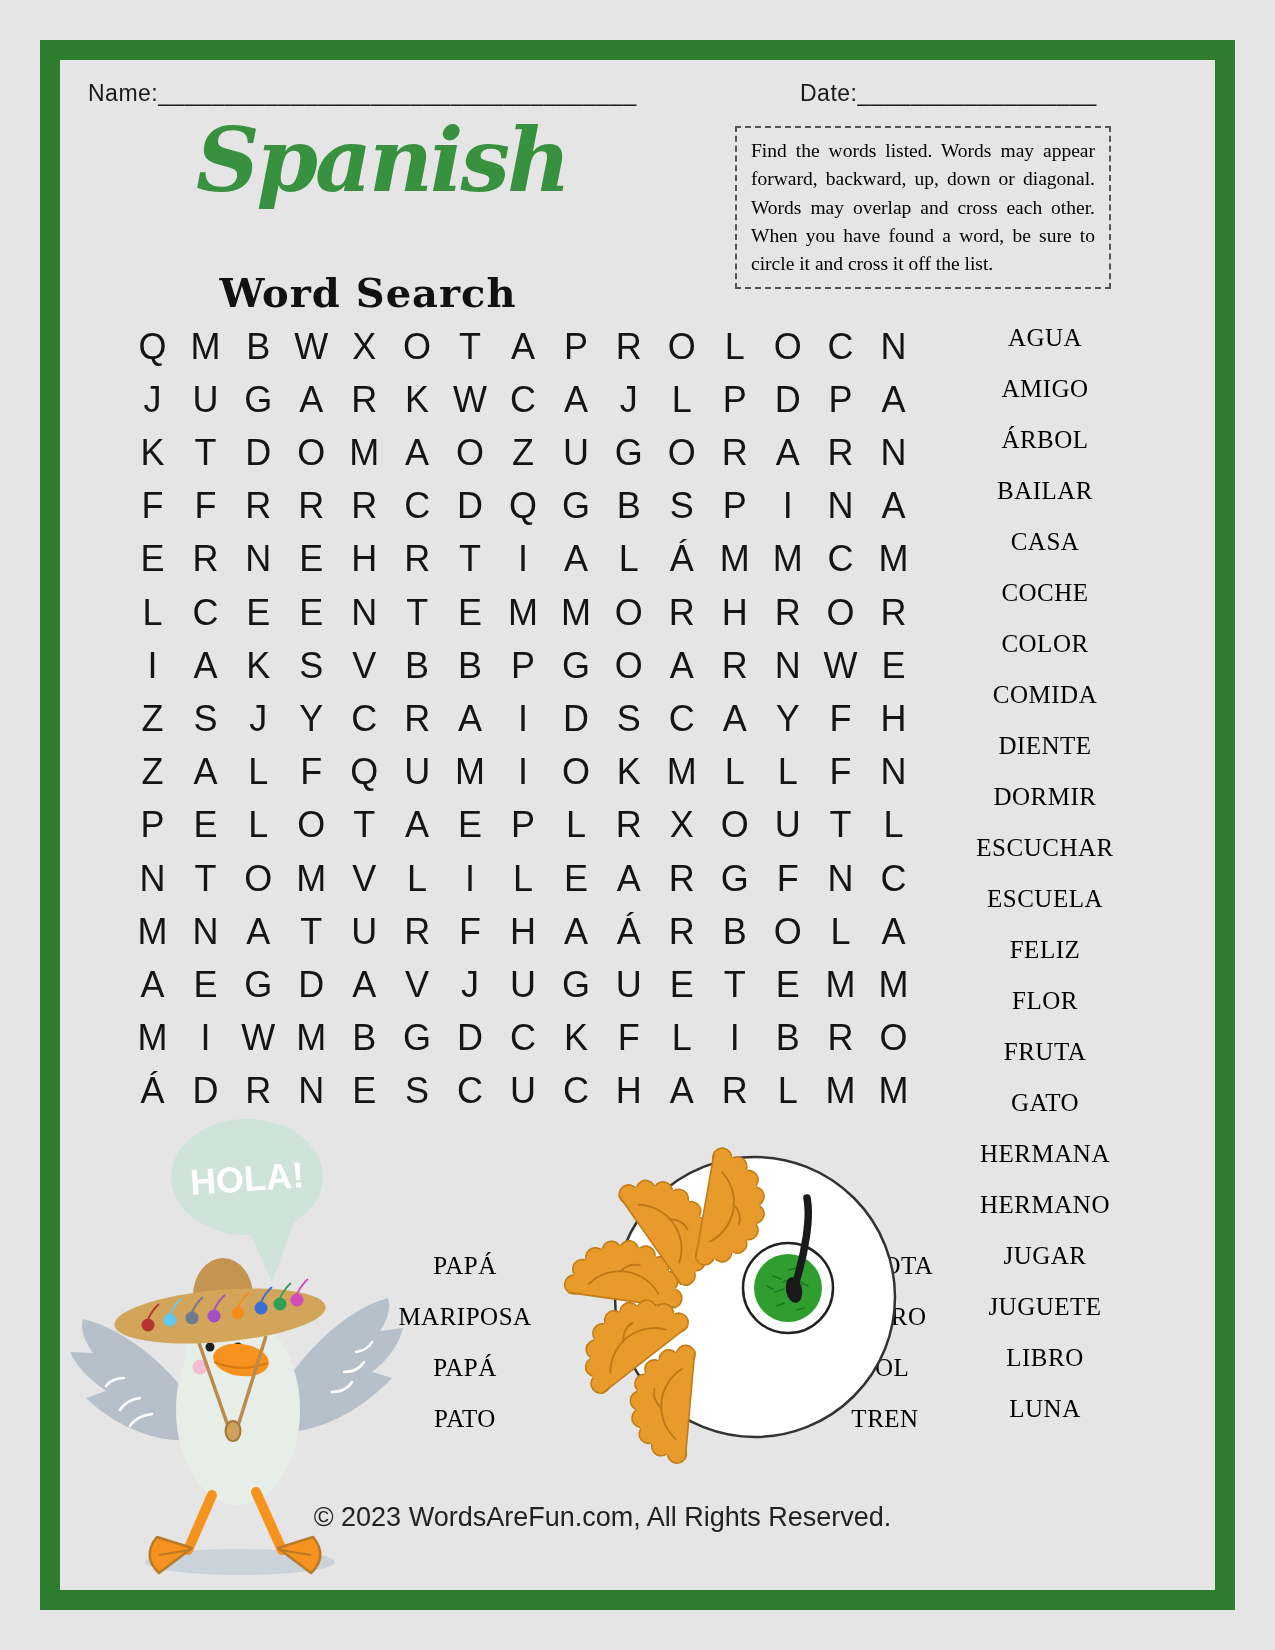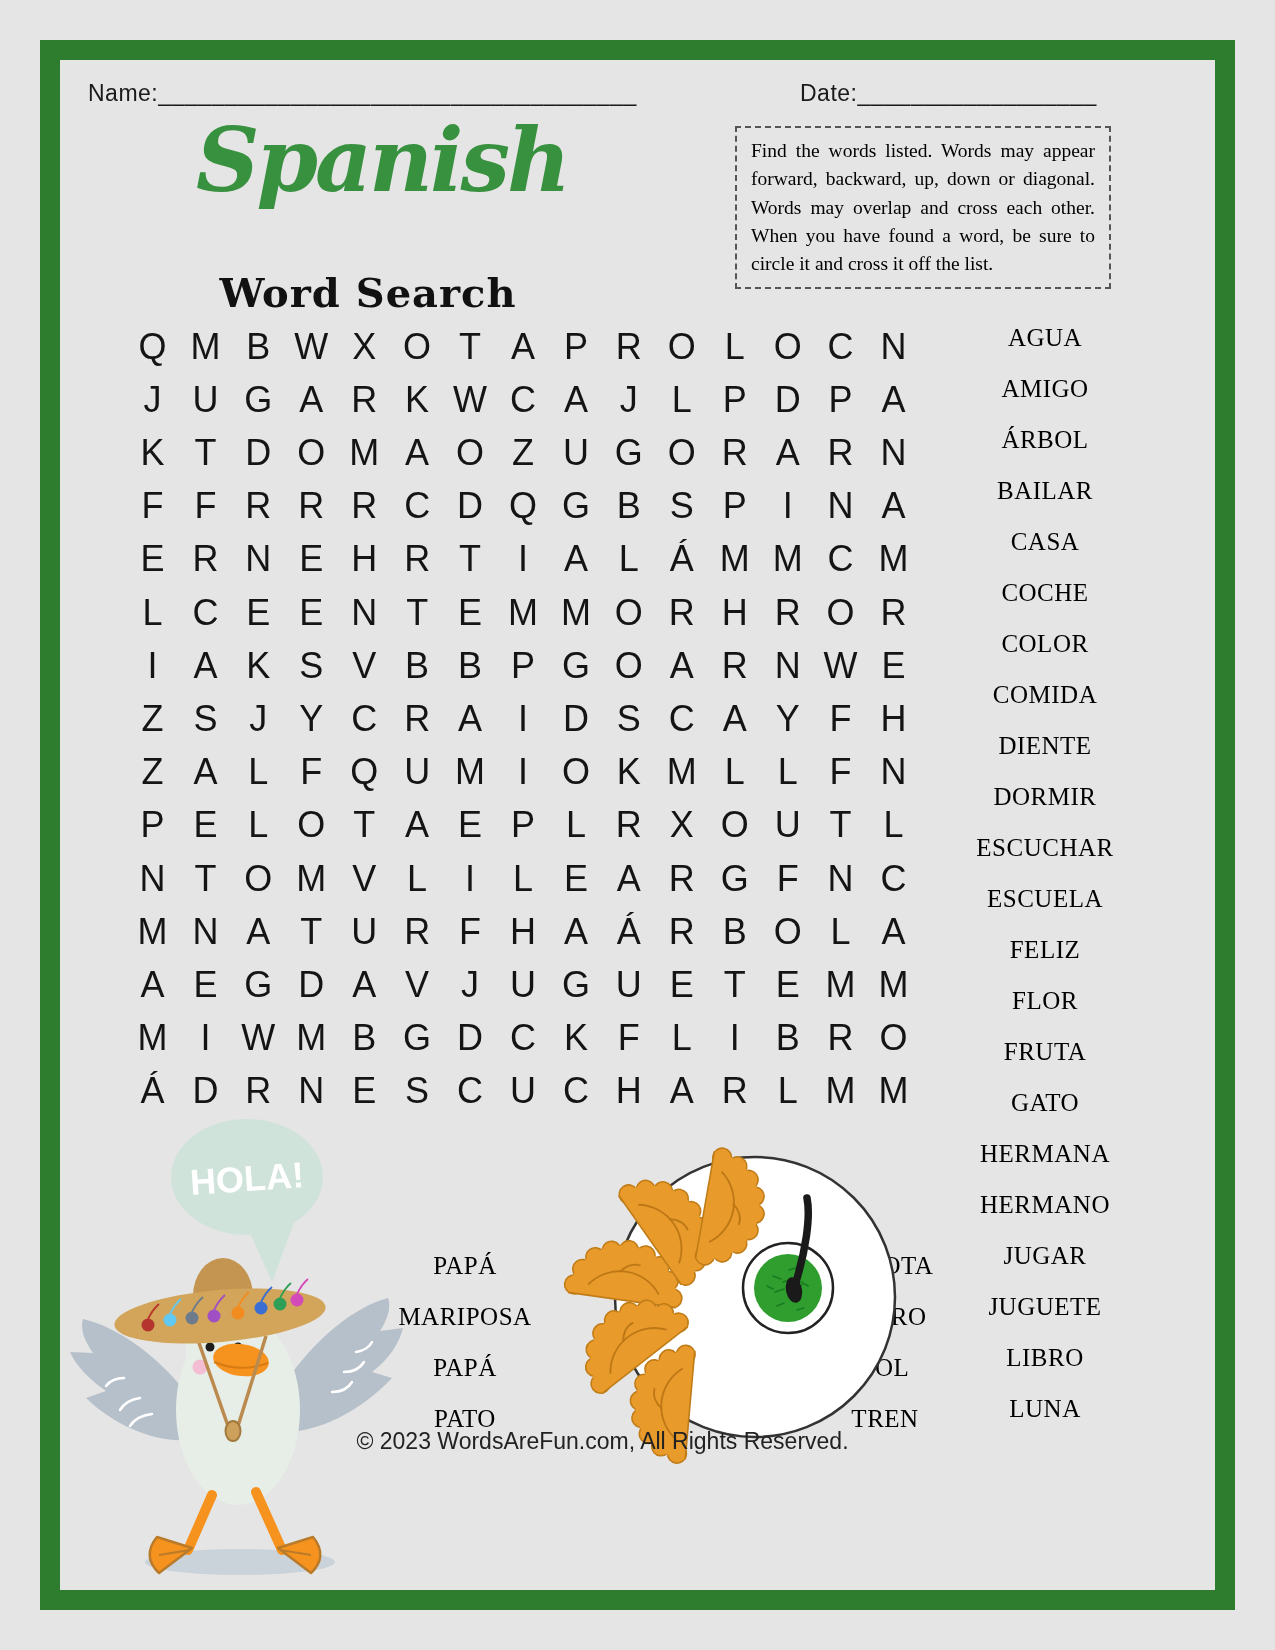--- a/index.html
+++ b/index.html
@@ -21,22 +21,22 @@
         display:grid;grid-template-columns:repeat(15,1fr);grid-template-rows:repeat(15,1fr);}
   .cell{display:flex;align-items:center;justify-content:center;
         font-family:"Liberation Sans",sans-serif;font-size:36px;color:#141414;}
   .wordcol{position:absolute;display:flex;flex-direction:column;
         font-family:"Liberation Serif",serif;color:#000;}
   .wordcol .word{height:51px;display:flex;align-items:center;justify-content:center;
         font-size:25px;letter-spacing:.5px;}
   #words-right{left:950px;top:312px;width:190px;}
   #words-bl{left:380px;top:1240px;width:170px;}
   #words-bm{left:800px;top:1240px;width:170px;}
-  .footer{position:absolute;left:0;right:0;top:1428px;text-align:center;padding-right:70px;
-        font-size:23px;color:#222;}
+  .footer{position:absolute;left:0;right:0;top:1502px;text-align:center;padding-right:70px;
+        font-size:27px;color:#222;}
   .illus{position:absolute;}
 </style>
 </head>
 <body>
 
 <div id="page">
   <div id="frame" style="border-color: rgb(46, 125, 47);"></div>
 
   <div class="nameline"><span>Name:</span><span>____________________________________</span></div>
   <div class="dateline"><span>Date:</span><span>__________________</span></div>

